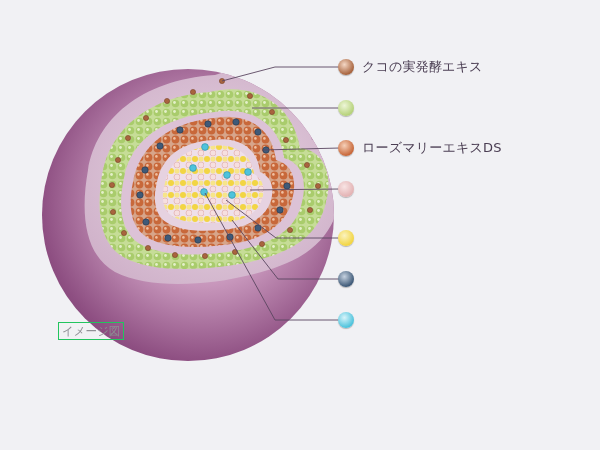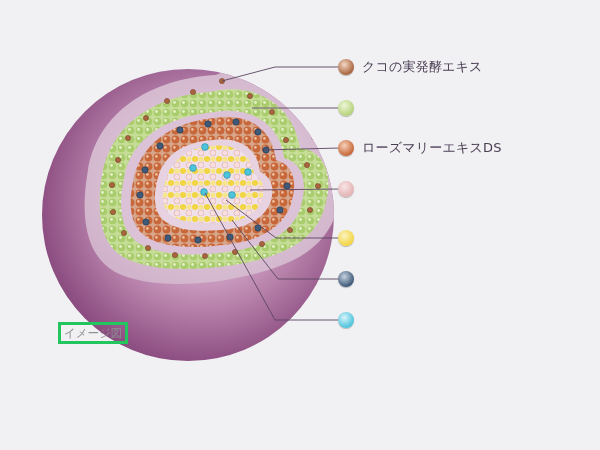--- a/index.html
+++ b/index.html
@@ -1,21 +1,21 @@
 <!DOCTYPE html>
 <html><head>
 <meta charset="utf-8">
 <style>
   html,body{margin:0;padding:0;}
   body{width:600px;height:450px;overflow:hidden;background:#f1f1f4;position:relative;font-family:"DejaVu Sans","Liberation Sans",sans-serif;}
   #diagram{position:absolute;left:0;top:0;width:600px;height:450px;}
   .legend-item{position:absolute;left:338px;height:20px;display:flex;align-items:center;text-align:right;}
   .dot{width:16px;height:16px;border-radius:50%;margin-right:8px;flex:none;box-shadow:0 1px 1px rgba(0,0,0,.25);}
   .legend-label{font-size:13px;color:#4a3d52;white-space:nowrap;letter-spacing:0.2px;}
-  .image-badge{position:absolute;left:58px;top:322px;border:3px solid #22c55e;color:#8d8d92;font-size:11.5px;padding:0 3px;line-height:16px;}
+  .image-badge{position:absolute;left:58px;top:322px;border:1px solid #22c55e;color:#8d8d92;font-size:11.5px;padding:0 3px;line-height:16px;}
 </style>
 </head>
 <body>
 
 <svg id="diagram" viewBox="0 0 600 450" xmlns="http://www.w3.org/2000/svg">
   <defs>
     <radialGradient id="sphereGrad" cx="0.55" cy="0.45" r="0.65">
       <stop offset="0" stop-color="#f0dcea"></stop>
       <stop offset="0.45" stop-color="#c796bb"></stop>
       <stop offset="0.85" stop-color="#8e4f82"></stop>

